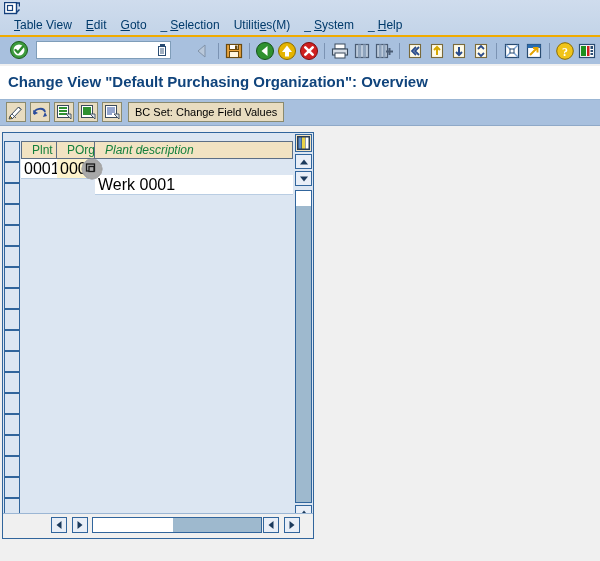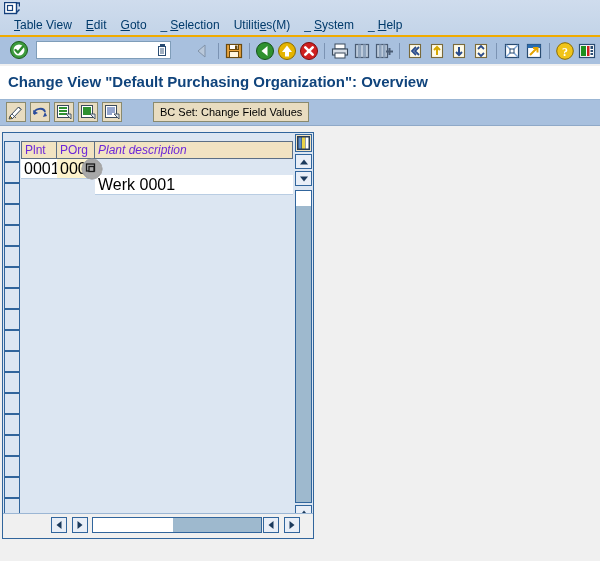--- a/index.html
+++ b/index.html
@@ -83,21 +83,21 @@
   .selcell{
     position:absolute;left:1px;width:16px;height:21px;
     background:#dce6f2;border:1px solid #31659c;box-sizing:border-box;
   }
 
   .tbl{position:absolute;left:18px;top:8px;width:274px;}
   .hdr{position:absolute;left:0;top:0;height:18px;}
   .hcell{
     position:absolute;top:0;height:18px;
     background:#f2e3c2;border:1px solid #5d6f85;border-left:none;box-sizing:border-box;
-    font-size:12px;color:#6d28d9;line-height:16px;padding-left:3px;white-space:nowrap;
+    font-size:12px;color:#15803d;line-height:16px;padding-left:10px;white-space:nowrap;
     overflow:hidden;
   }
   .hcell.first{border-left:1px solid #5d6f85;}
   .drow{position:absolute;left:0;top:18px;height:20px;}
   .dcell{
     position:absolute;top:0;height:20px;
     background:#ffffff;box-sizing:border-box;
     font-size:16px;color:#000;line-height:19px;padding-left:3px;white-space:nowrap;
     overflow:hidden;border-bottom:1px solid #b9cde3;
   }
@@ -348,21 +348,21 @@
     <div class="abtn" style="left:102px;">
       <svg width="18" height="18" viewBox="0 0 18 18">
         <rect x="2.5" y="2.5" width="11" height="12" fill="#ffffff" stroke="#3a4a5c" stroke-width="1"></rect>
         <line x1="4" y1="5" x2="12" y2="5" stroke="#2a4c9c" stroke-width="1"></line>
         <line x1="4" y1="7" x2="12" y2="7" stroke="#2a4c9c" stroke-width="1"></line>
         <line x1="4" y1="9" x2="12" y2="9" stroke="#2a4c9c" stroke-width="1"></line>
         <line x1="4" y1="11" x2="9" y2="11" stroke="#2a4c9c" stroke-width="1"></line>
         <path d="M11 11 L16 11 L16 16 Z" fill="#dfe6ee" stroke="#3a4a5c" stroke-width="0.9"></path>
       </svg>
     </div>
-    <div class="bcset" style="left:128px;margin-left:25px;">BC Set: Change Field Values</div>
+    <div class="bcset" style="left:128px;">BC Set: Change Field Values</div>
   </div>
 
   <div class="content">
 
     <div class="grid">
 
       <div class="selcol" id="sel-col">
           <div class="selcell" style="top: 8px;"></div>
           <div class="selcell" style="top: 29px;"></div>
           <div class="selcell" style="top: 50px;"></div>

